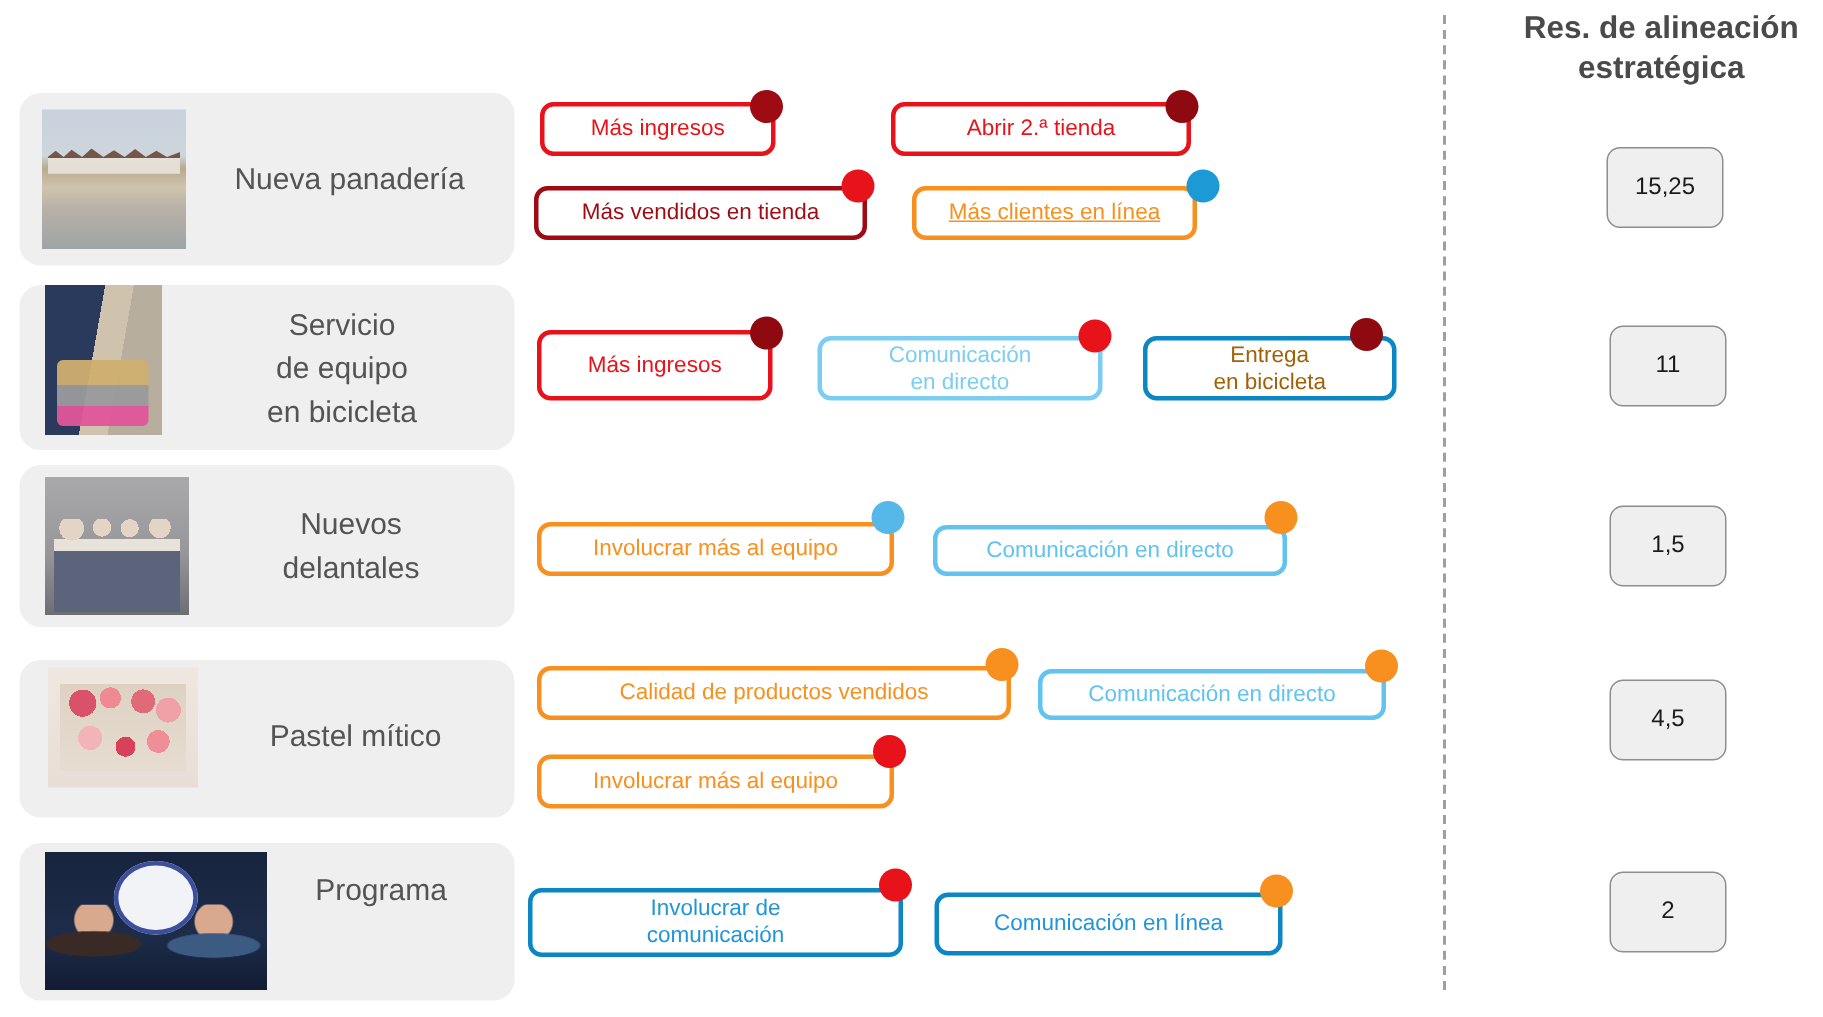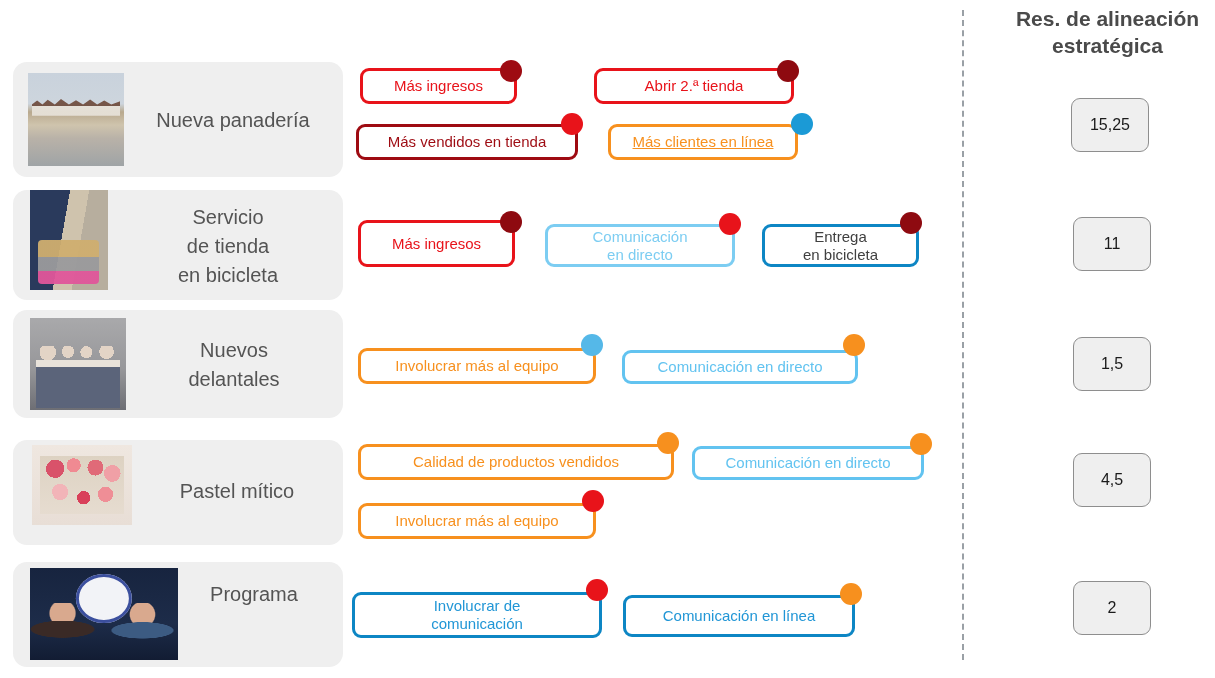--- a/index.html
+++ b/index.html
@@ -163,38 +163,38 @@
 
   <div class="pill" style="left:608px;top:124px;width:190px;height:36px;border-color:#f7901e;color:#f7901e;text-decoration:underline;">
     <span>Más clientes en línea</span>
   </div>
   <div class="dot" style="left:791px;top:113px;background:#1b9ad6;"></div>
 
   <div class="card" style="left:13px;top:190px;width:330px;height:110px;"></div>
   <div class="thumb tb-door" style="left:30px;top:190px;width:78px;height:100px;"></div>
   <div class="card-label" style="left:120px;top:203px;width:216px;">
     <div>Servicio</div>
-    <div>de tienda</div>
+    <div>de equipo</div>
     <div>en bicicleta</div>
   </div>
 
   <div class="pill" style="left:358px;top:220px;width:157px;height:47px;border-color:#e8131a;color:#e8131a;">
     <span>Más ingresos</span>
   </div>
   <div class="dot" style="left:500px;top:211px;background:#8e0a10;"></div>
 
   <div class="pill" style="left:545px;top:224px;width:190px;height:43px;border-color:#7ccdf2;color:#7ccdf2;">
     <div>
       <div>Comunicación</div>
       <div>en directo</div>
     </div>
   </div>
   <div class="dot" style="left:719px;top:213px;background:#e8131a;"></div>
 
-  <div class="pill" style="left:762px;top:224px;width:157px;height:43px;border-color:#0d86c4;color:#404040;">
+  <div class="pill" style="left:762px;top:224px;width:169px;height:43px;border-color:#0d86c4;color:#a16207;">
     <div>
       <div>Entrega</div>
       <div>en bicicleta</div>
     </div>
   </div>
   <div class="dot" style="left:900px;top:212px;background:#8e0a10;"></div>
 
   <div class="card" style="left:13px;top:310px;width:330px;height:108px;"></div>
   <div class="thumb tb-team" style="left:30px;top:318px;width:96px;height:92px;"></div>
   <div class="card-label" style="left:132px;top:336px;width:204px;">

